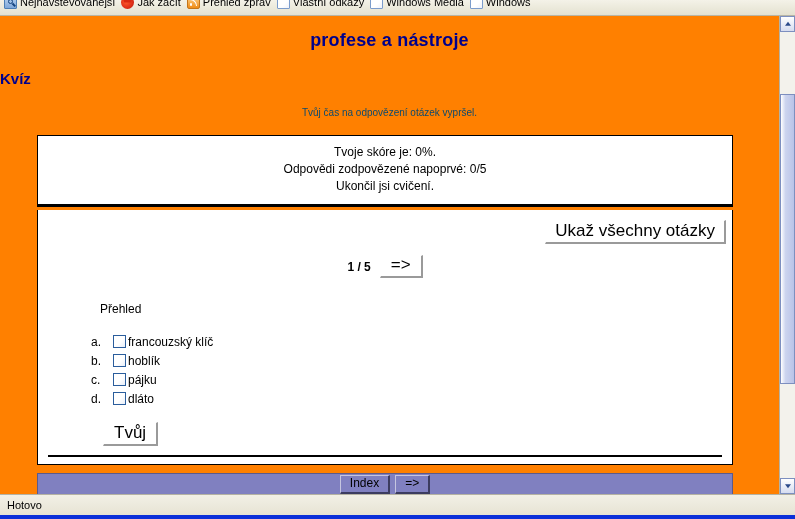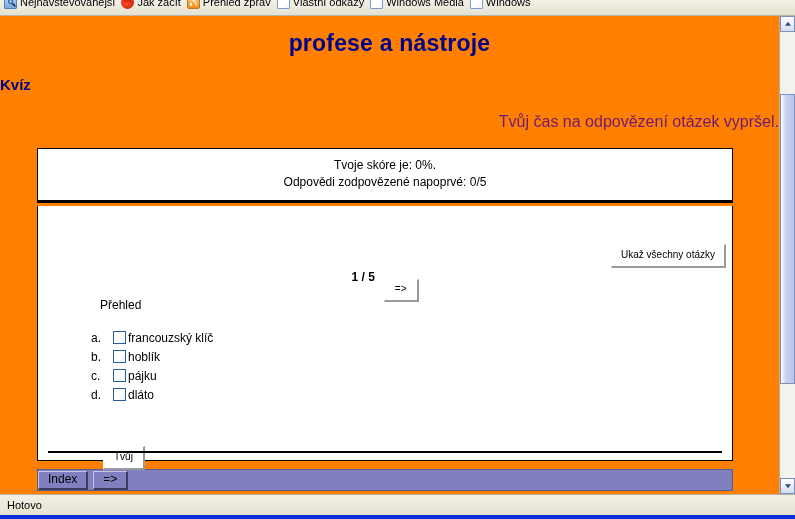--- a/index.html
+++ b/index.html
@@ -142,34 +142,34 @@
     width: 779px;
     height: 478px;
     background: #ff8000;
     overflow: hidden;
   }
 
   .site-title {
     text-align: center;
     color: #00008b;
     font-weight: bold;
-    font-size: 23px;
+    font-size: 18px;
     padding-top: 14px;
     letter-spacing: 0.2px;
   }
   .quiz-title {
     color: #00008b;
     font-weight: bold;
     font-size: 15px;
     padding-top: 19px;
   }
   .timeout-msg {
-    text-align: right;
-    color: #701a75;
-    font-size: 16px;
+    text-align: center;
+    color: #0c4a6e;
+    font-size: 10px;
     padding-top: 20px;
   }
 
   
   .score-box {
     margin: 17px 46px 0 37px;
     border: 1px solid #000;
     border-bottom: 3px solid #000;
     background: #fff;
     text-align: center;
@@ -185,30 +185,29 @@
     border: 1px solid #000;
     border-top: none;
     background: #fff;
     height: 255px;
     position: relative;
     box-sizing: border-box;
   }
 
   .btn {
     font-family: "Liberation Sans", sans-serif;
-    font-size: 10px;
+    font-size: 17px;
     color: #000;
     background: #fff;
     border: 1px solid #fff;
     border-right: 2px solid #9a9a9a;
     border-bottom: 2px solid #9a9a9a;
     padding: 2px 8px 3px 8px;
     cursor: pointer;
     line-height: 14px;
-    margin-top: 28px;
   }
 
   .show-all-row {
     position: absolute;
     right: 6px; top: 10px;
   }
   .btn-showall { padding: 3px 9px 4px 9px; }
 
   .nav-row {
     position: absolute;
@@ -276,21 +275,21 @@
   .footer-bar {
     margin: 8px 46px 0 37px;
     height: 22px;
     background: #8080c0;
     border-top: 1px solid #5a5a8c;
     border-left: 1px solid #5a5a8c;
     border-right: 1px solid #5a5a8c;
     border-bottom: 1px solid #5a5a8c;
     display: flex;
     align-items: center;
-    justify-content: flex-start;
+    justify-content: center;
     gap: 5px;
     box-sizing: border-box;
   }
   .btn-footer {
     background: #8080c0;
     border: 1px solid #c6c6e0;
     border-right: 2px solid #3c3c60;
     border-bottom: 2px solid #3c3c60;
     font-size: 12px;
     color: #000;
@@ -410,20 +409,21 @@
 
   <div class="page">
 
     <div class="site-title">profese a nástroje</div>
     <div class="quiz-title">Kvíz</div>
     <div class="timeout-msg">Tvůj čas na odpovězení otázek vypršel.</div>
 
     <div class="score-box">
       <div>Tvoje skóre je: 0%.</div>
       <div>Odpovědi zodpovězené napoprvé: 0/5</div>
+      <div>Ukončil jsi cvičení.</div>
     </div>
 
     <div class="quiz-box">
 
       <div class="show-all-row">
         <button class="btn btn-showall">Ukaž všechny otázky</button>
       </div>
 
       <div class="nav-row">
         <span class="q-counter">1 / 5</span>

